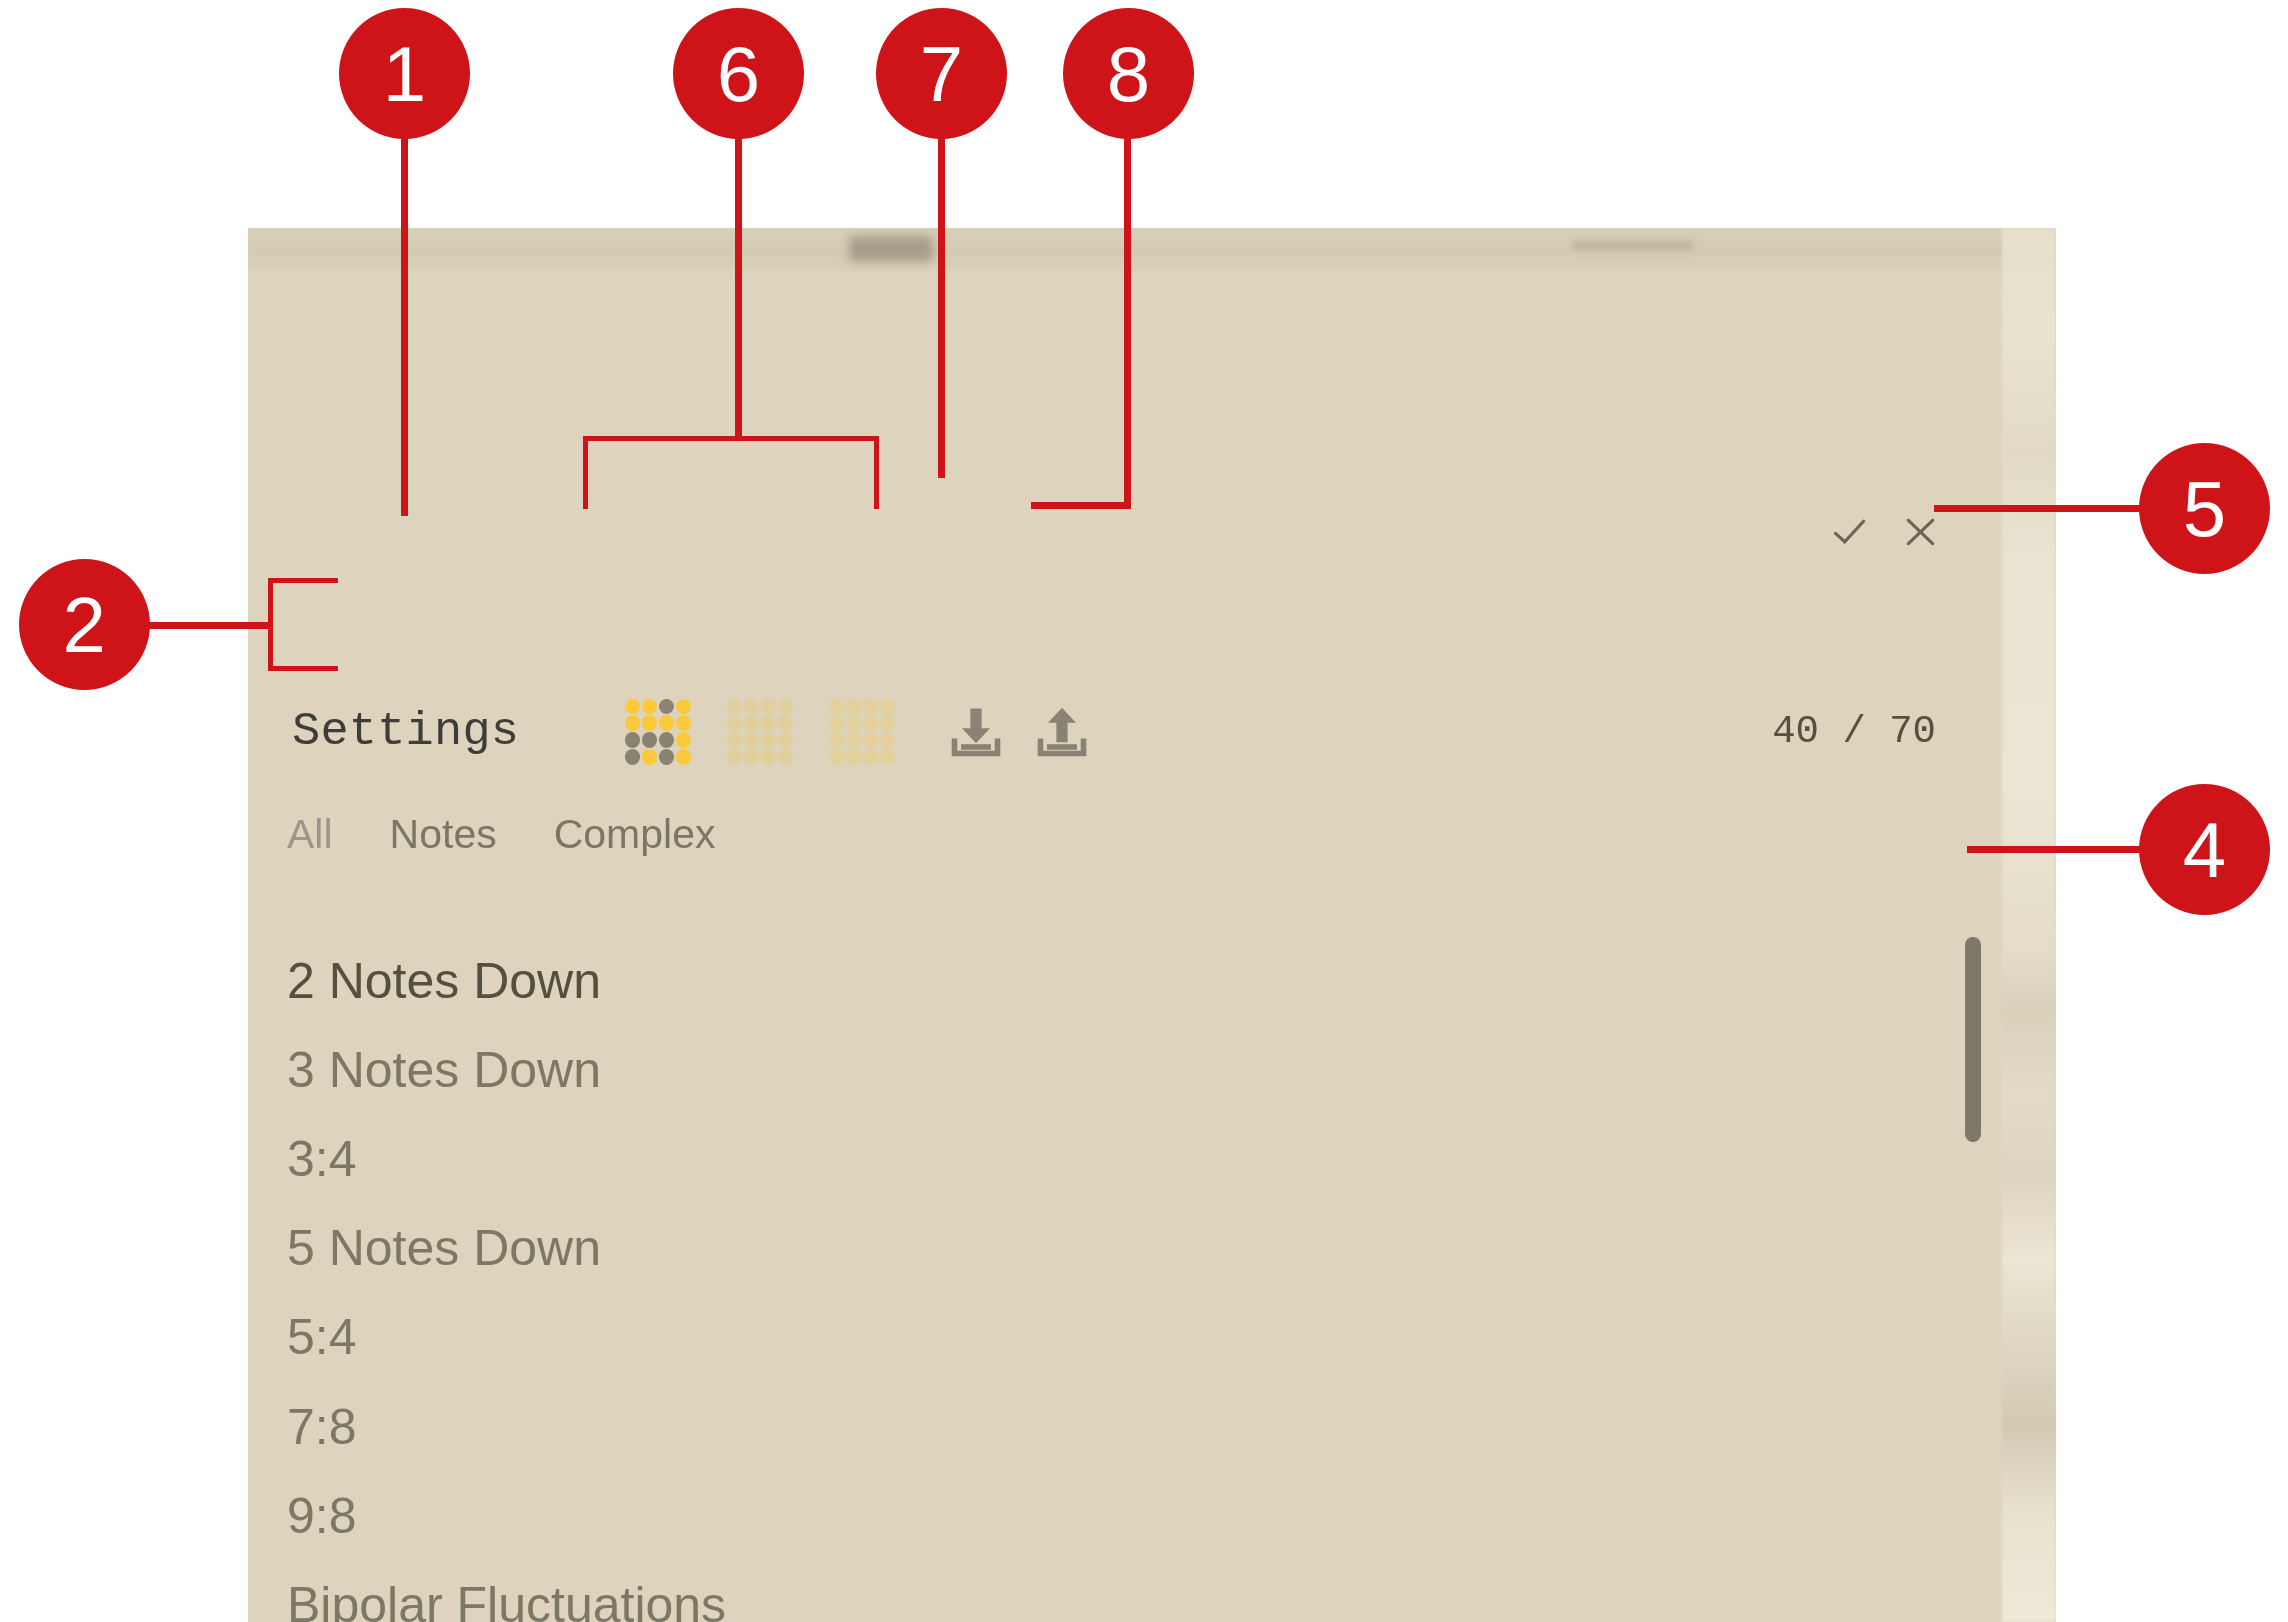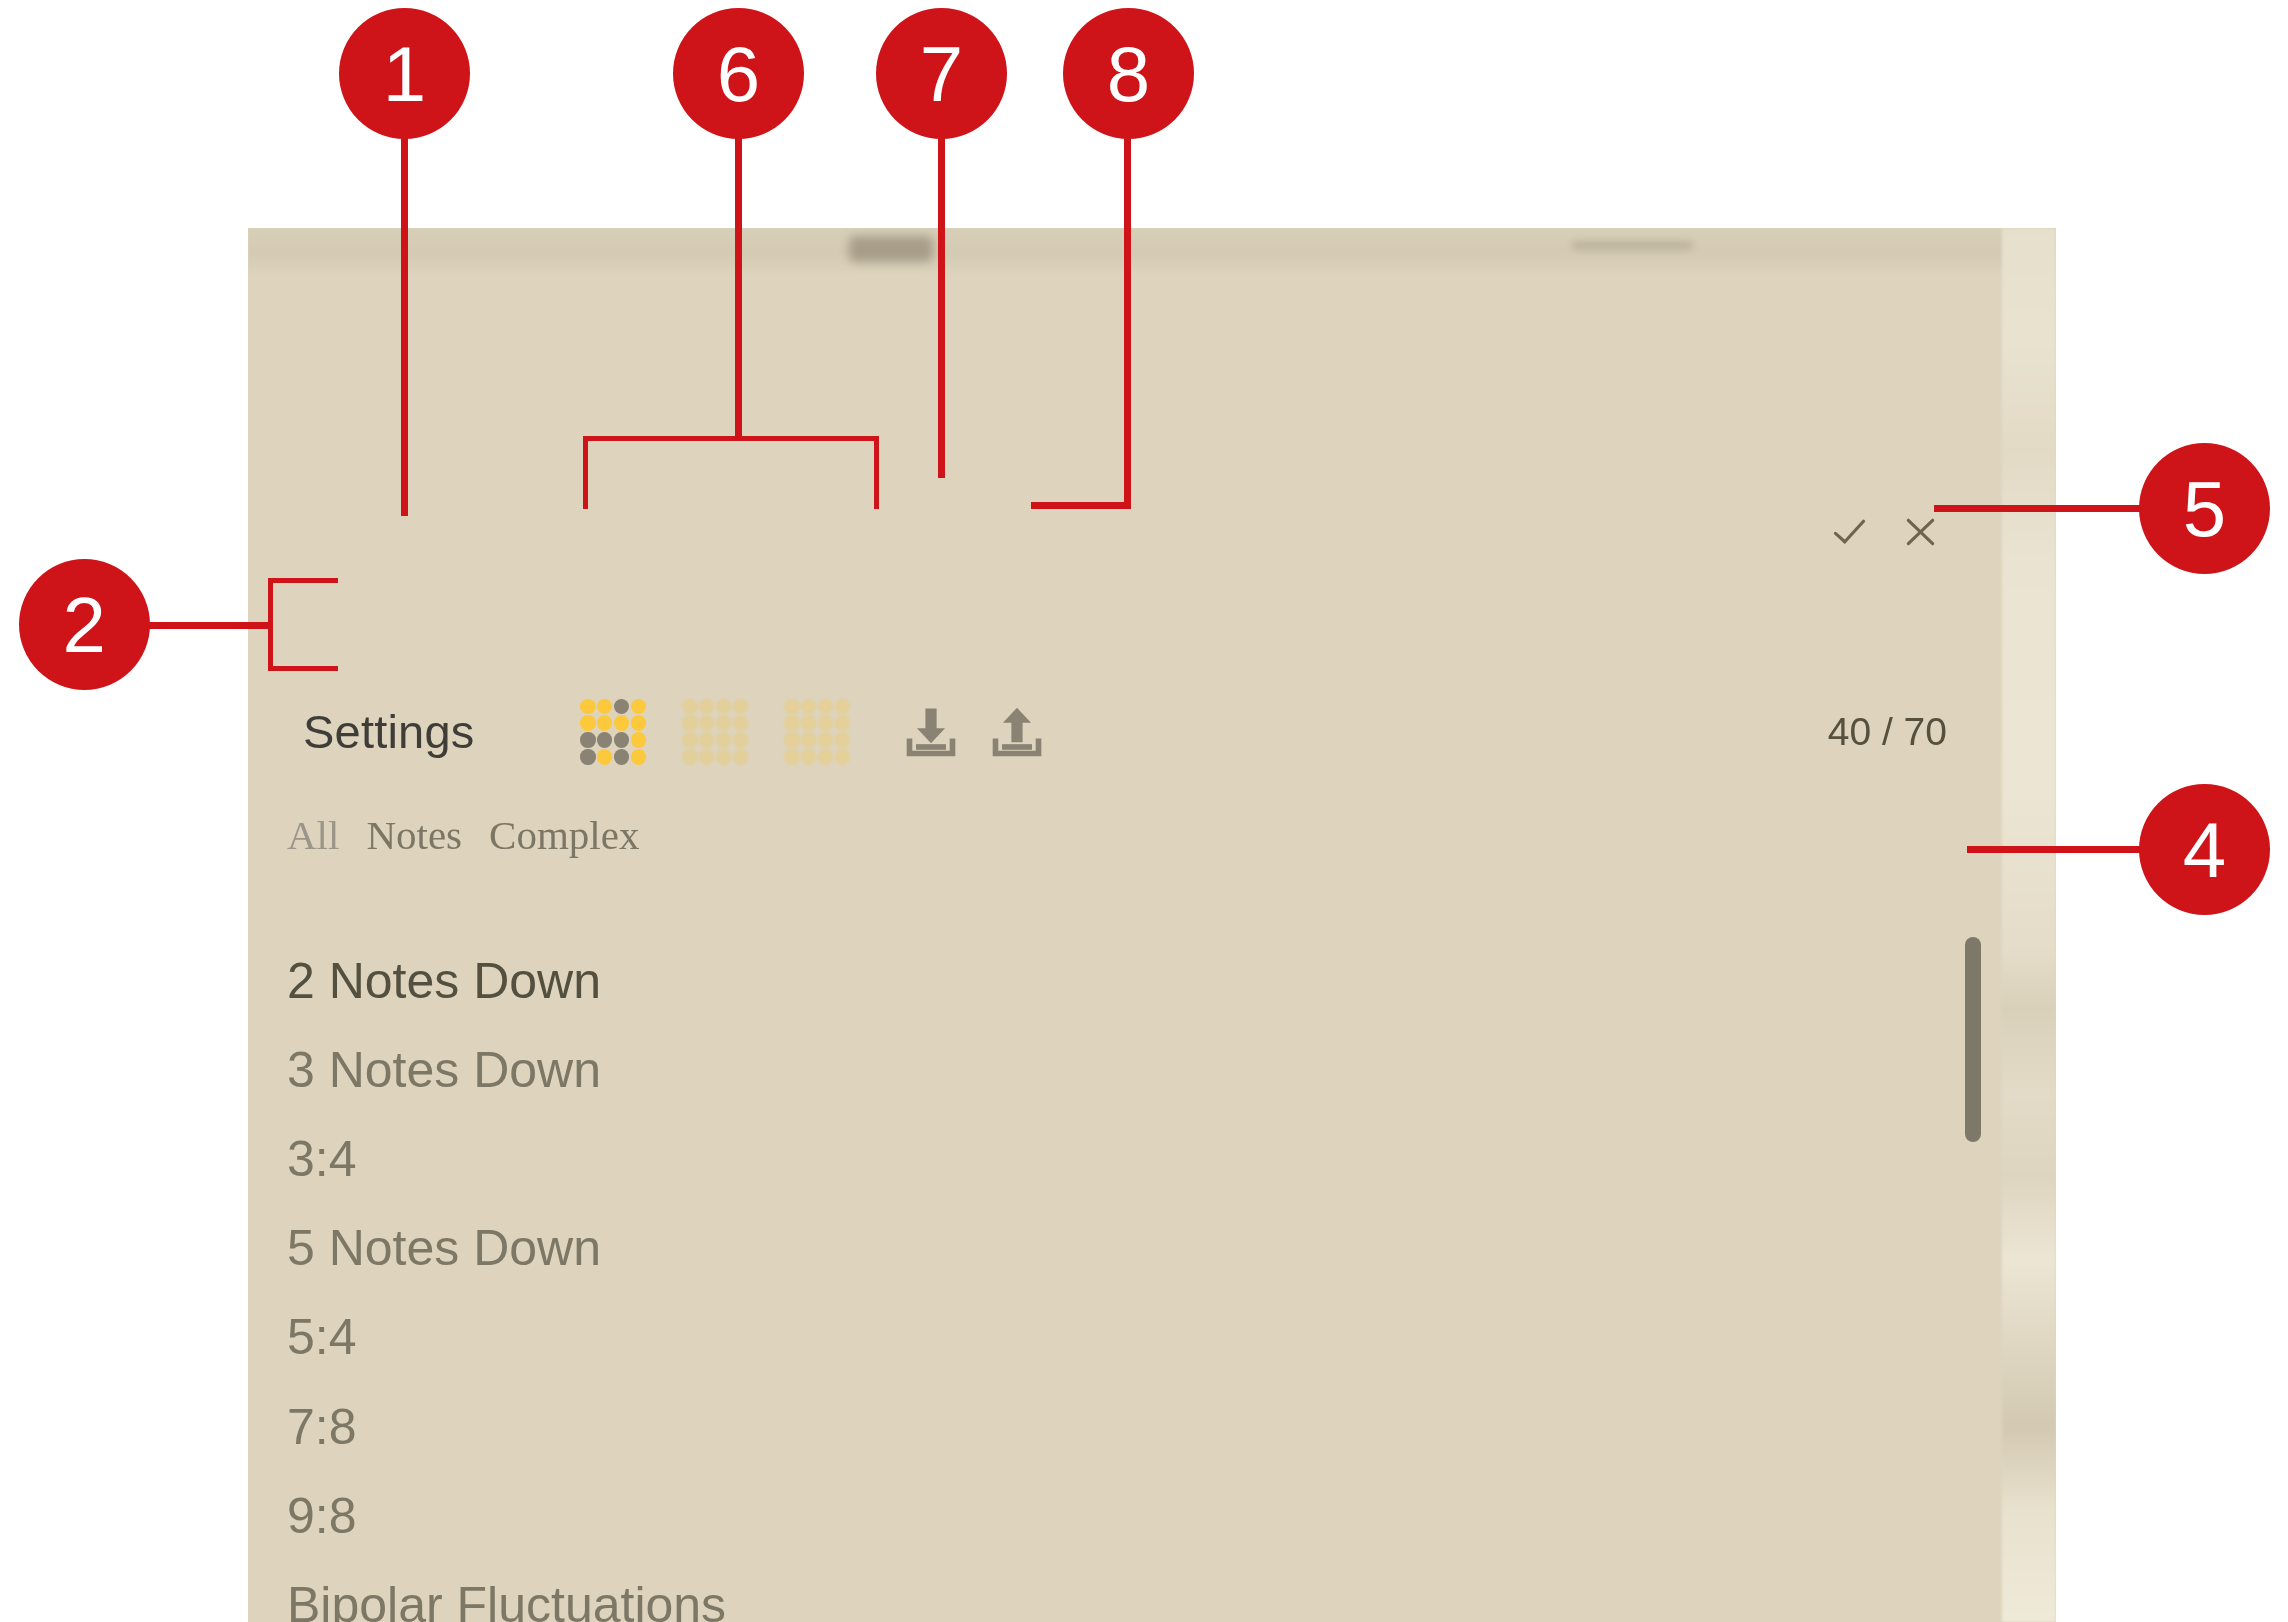--- a/index.html
+++ b/index.html
@@ -73,25 +73,26 @@
     align-items: center;
     gap: 28px;
   }
   .win-icon { width: 43px; height: 43px; display: block; }
   .win-icon line { stroke: #6d6552; stroke-width: 3.4; fill: none;
                    stroke-linecap: round; }
 
   
   #header-row {
     position: absolute;
-    left: 55px; top: 457px;
+    left: 44px; top: 457px;
     width: 1715px;
     height: 93px;
     display: flex;
     align-items: center;
+    font-family: Liberation Mono, monospace;
   }
   #panel-title {
     font-size: 47px;
     color: #3f3d38;
     letter-spacing: 0.2px;
     white-space: nowrap;
   }
   #grid-icon-group {
     display: flex;
     align-items: center;
@@ -130,22 +131,21 @@
     white-space: nowrap;
     padding-right: 71px;
   }
 
   
   #tab-bar {
     position: absolute;
     left: 39px; top: 583px;
     display: flex;
     align-items: center;
-    gap: 27px;
-    font-family: Liberation Serif, serif;
+    gap: 57px;
   }
   .tab {
     font-size: 41px;
     color: #7c7665;
     white-space: nowrap;
     cursor: pointer;
   }
   .tab.active { color: #9c968a; }
 
   

